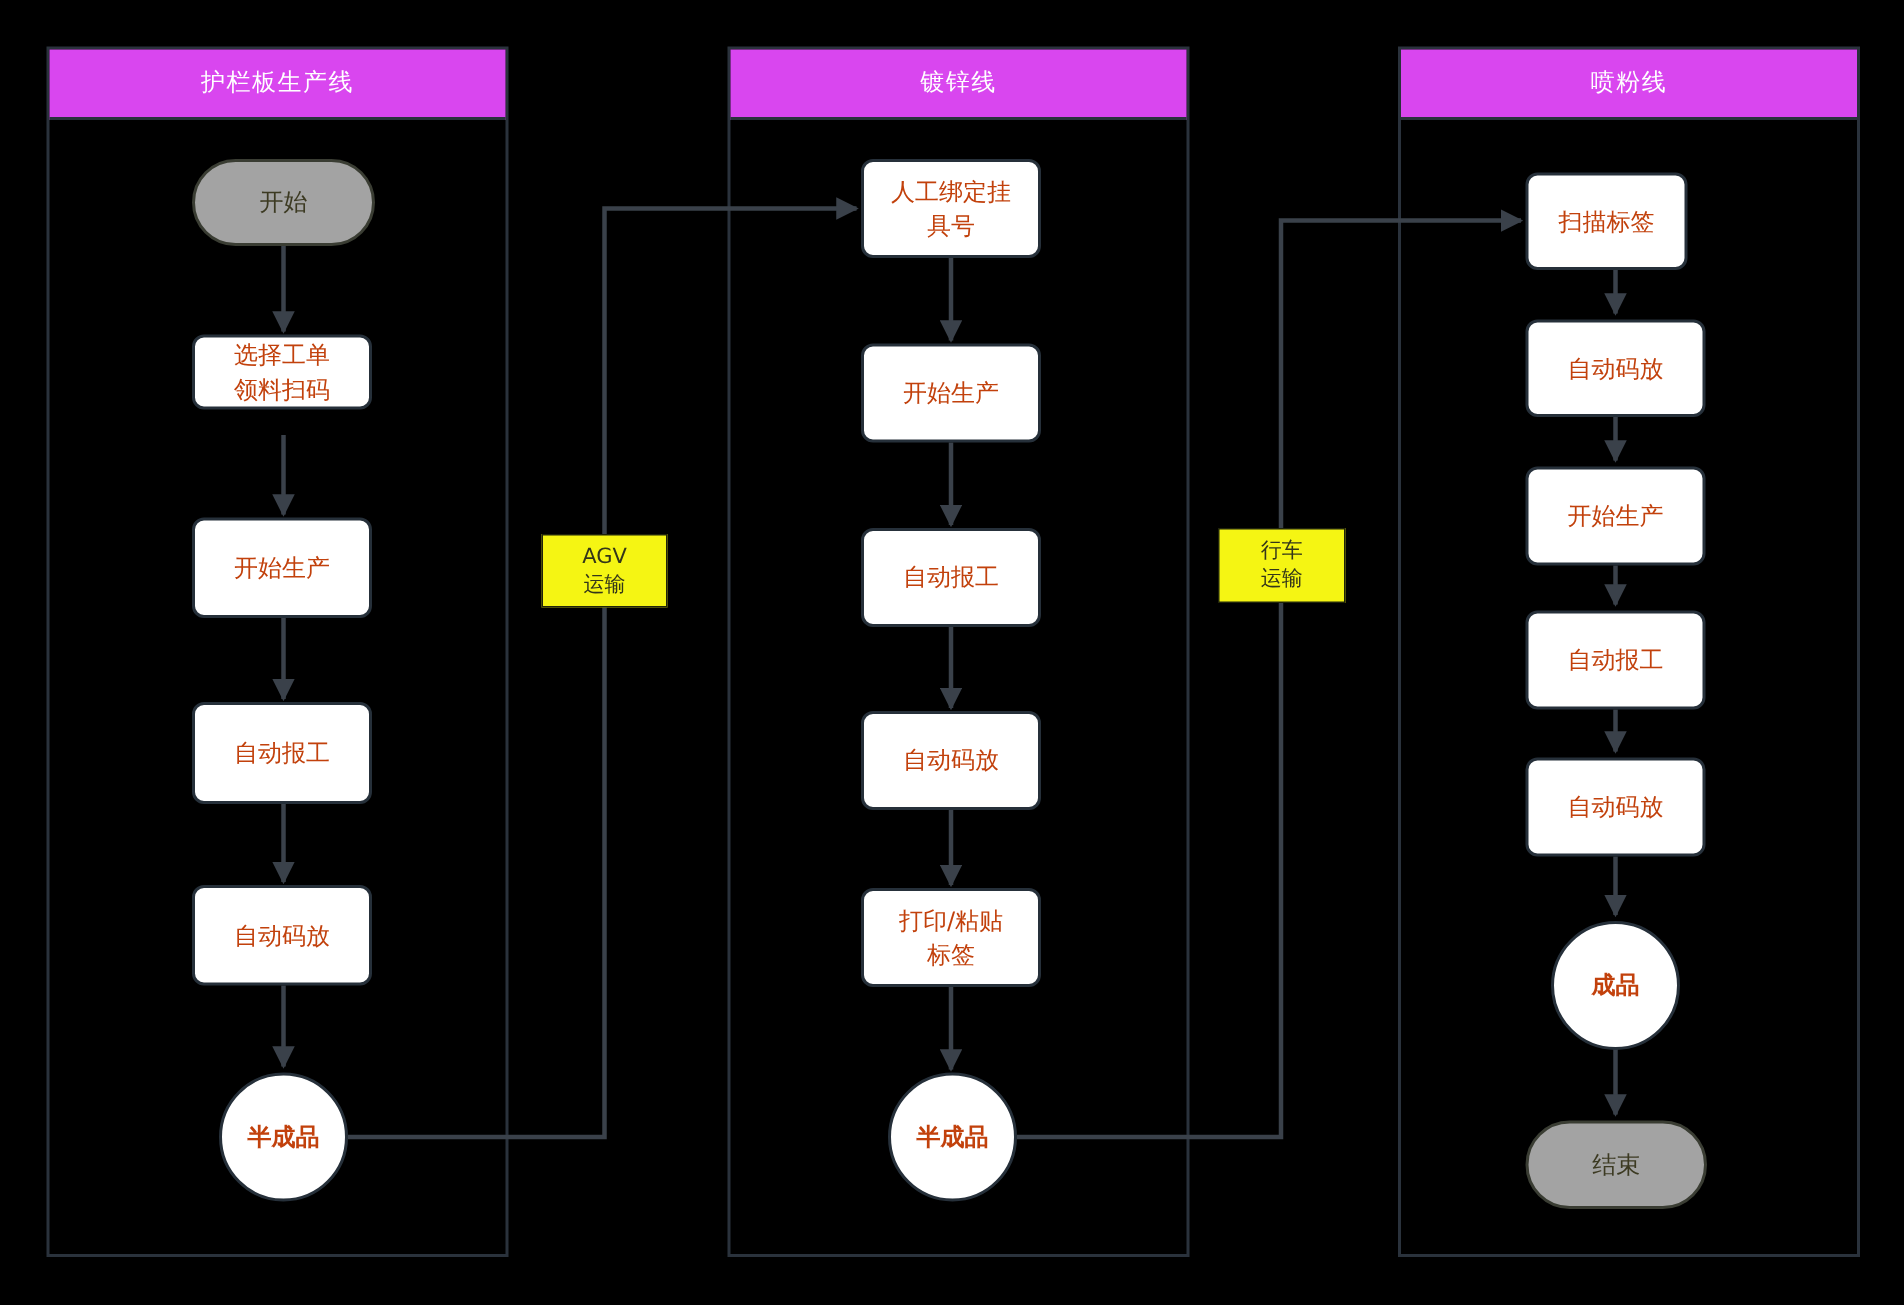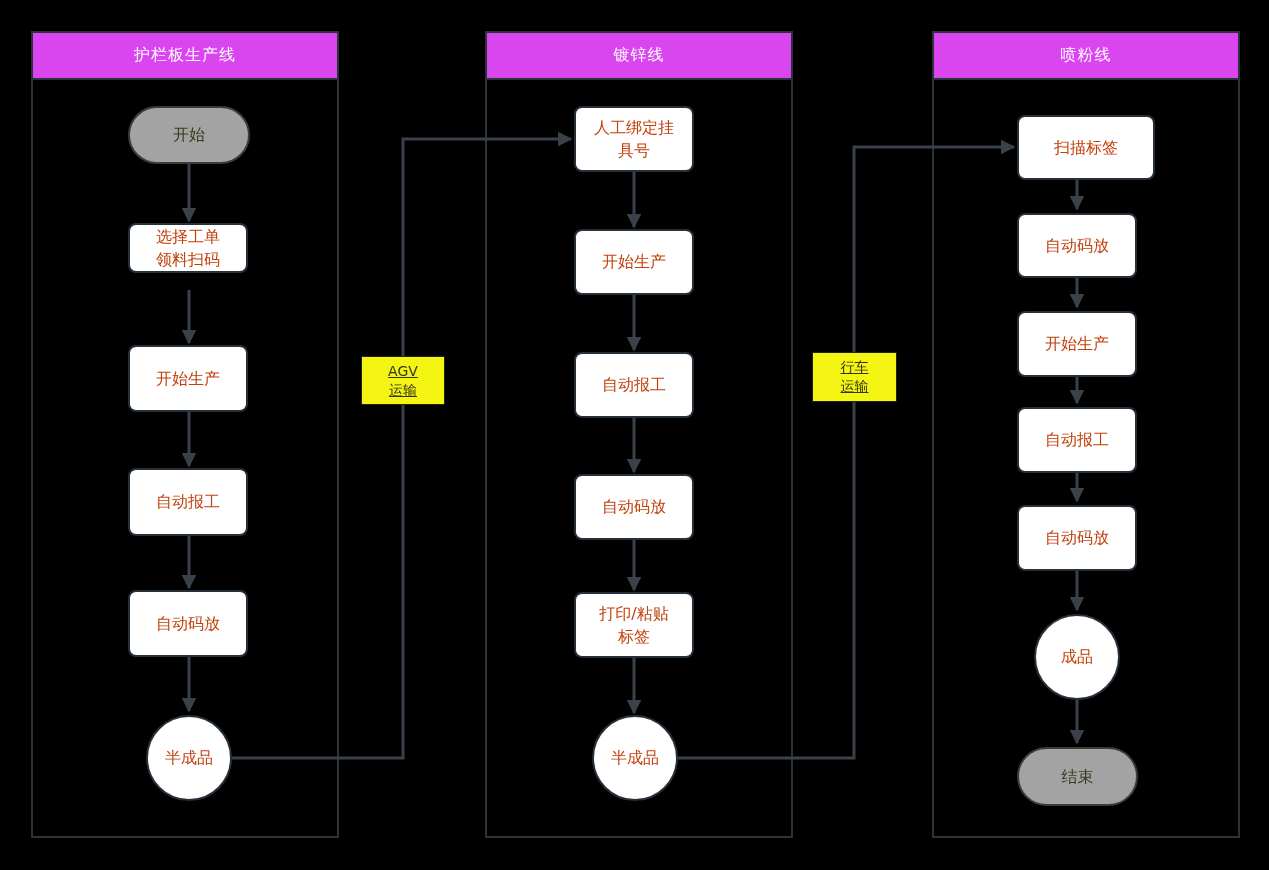--- a/index.html
+++ b/index.html
@@ -18,26 +18,26 @@
   }
   .node{
     position:absolute;box-sizing:border-box;
     background:#ffffff;border:2px solid #26303a;border-radius:8px;
     display:flex;align-items:center;justify-content:center;text-align:center;
     color:#c2410c;font-size:16px;line-height:1.45;white-space:pre-line;
   }
   .terminal{
     background:#a3a3a3;border-radius:30px;border-color:#3a3d33;color:#3c3a22;
   }
-  .circle{border-radius:50%;}
+  .circle{border-radius:50%;font-weight:bold;}
   .transport{
     position:absolute;box-sizing:border-box;
     background:#f5f513;border:1px solid #20240a;
     display:flex;align-items:center;justify-content:center;text-align:center;
-    color:#33361a;font-size:14px;line-height:1.35;white-space:pre-line;z-index:3;text-decoration:underline;
+    color:#33361a;font-size:14px;line-height:1.35;white-space:pre-line;z-index:3;
   }
   svg.connectors{position:absolute;left:0;top:0;z-index:2;pointer-events:none;}
   .node{z-index:4;}
 </style>
 </head>
 <body>
 
 <div class="lane" style="left:31px">
   <div class="lane-header">
     <span>护栏板生产线</span>
@@ -94,21 +94,21 @@
 
 <div class="node" style="left:574px;top:106px;width:120px;height:66px">人工绑定挂
 具号</div>
 <div class="node" style="left:574px;top:229px;width:120px;height:66px">开始生产</div>
 <div class="node" style="left:574px;top:352px;width:120px;height:66px">自动报工</div>
 <div class="node" style="left:574px;top:474px;width:120px;height:66px">自动码放</div>
 <div class="node" style="left:574px;top:592px;width:120px;height:66px">打印/粘贴
 标签</div>
 <div class="node circle" style="left:592px;top:715px;width:86px;height:86px">半成品</div>
 
-<div class="node" style="left:1017px;top:115px;width:138px;height:65px">扫描标签</div>
+<div class="node" style="left:1017px;top:115px;width:108px;height:65px">扫描标签</div>
 <div class="node" style="left:1017px;top:213px;width:120px;height:65px">自动码放</div>
 <div class="node" style="left:1017px;top:311px;width:120px;height:66px">开始生产</div>
 <div class="node" style="left:1017px;top:407px;width:120px;height:66px">自动报工</div>
 <div class="node" style="left:1017px;top:505px;width:120px;height:66px">自动码放</div>
 <div class="node circle" style="left:1034px;top:614px;width:86px;height:86px">成品</div>
 <div class="node terminal" style="left:1017px;top:747px;width:121px;height:59px">结束</div>
 
 <div class="transport" style="left:361px;top:356px;width:84px;height:49px">AGV
 运输</div>
 <div class="transport" style="left:812px;top:352px;width:85px;height:50px">行车

